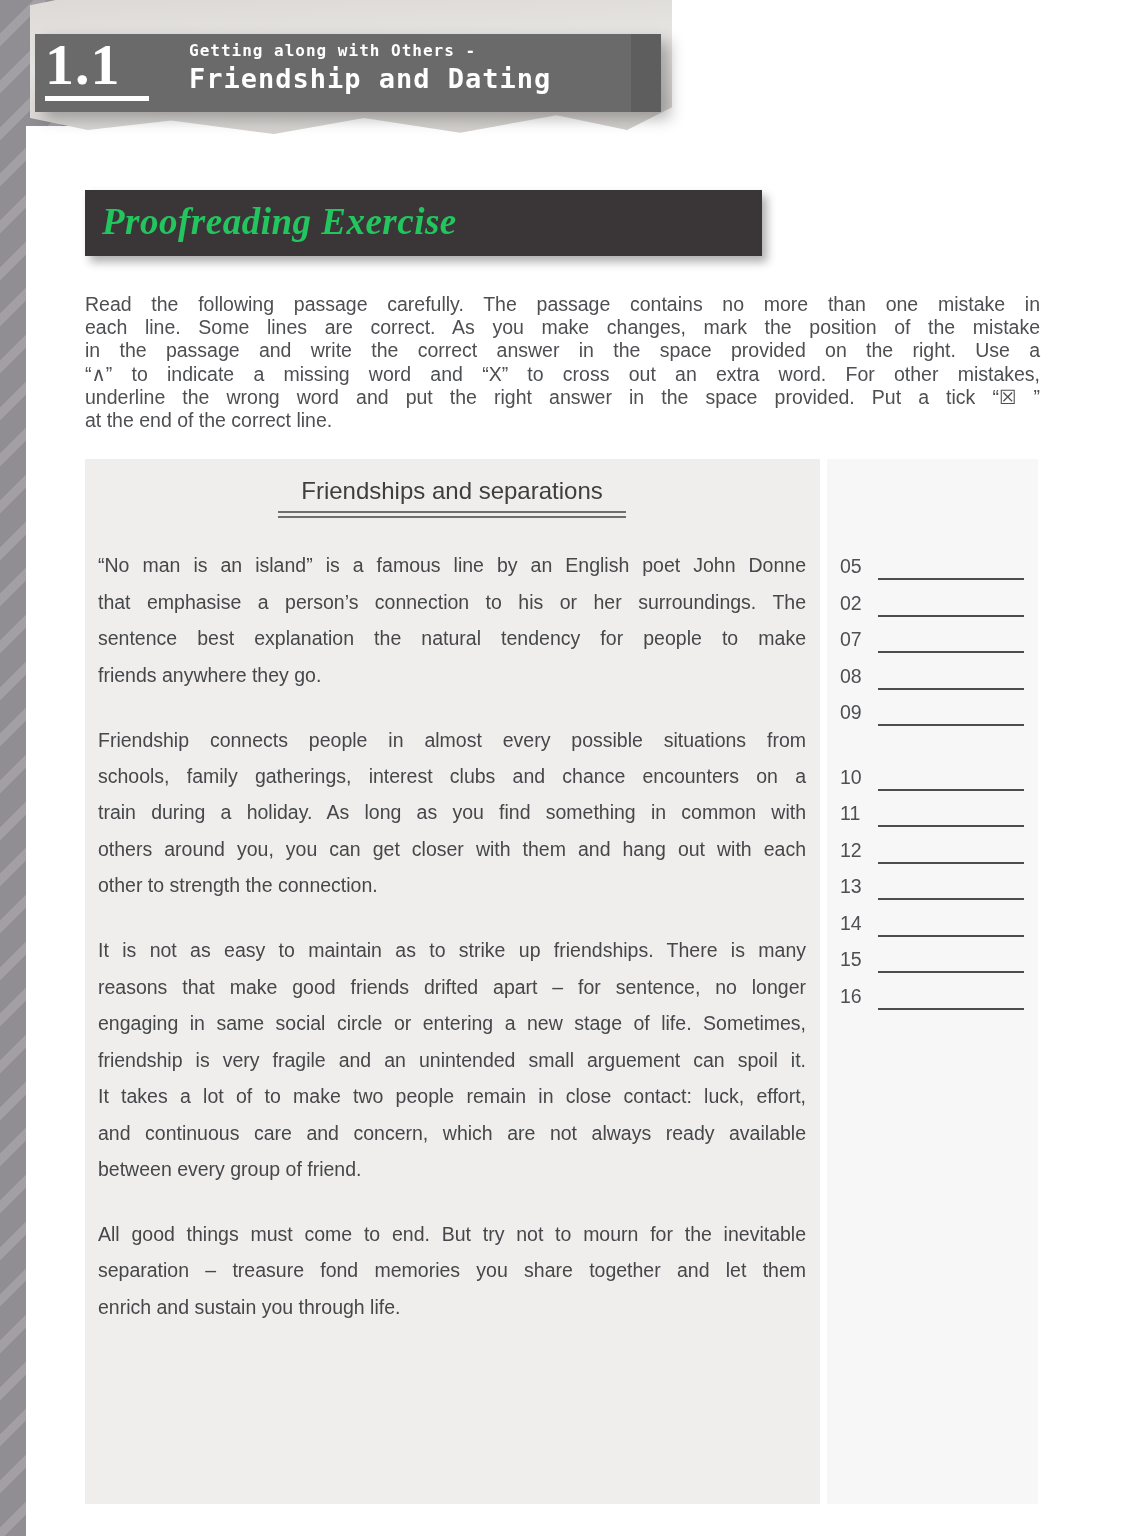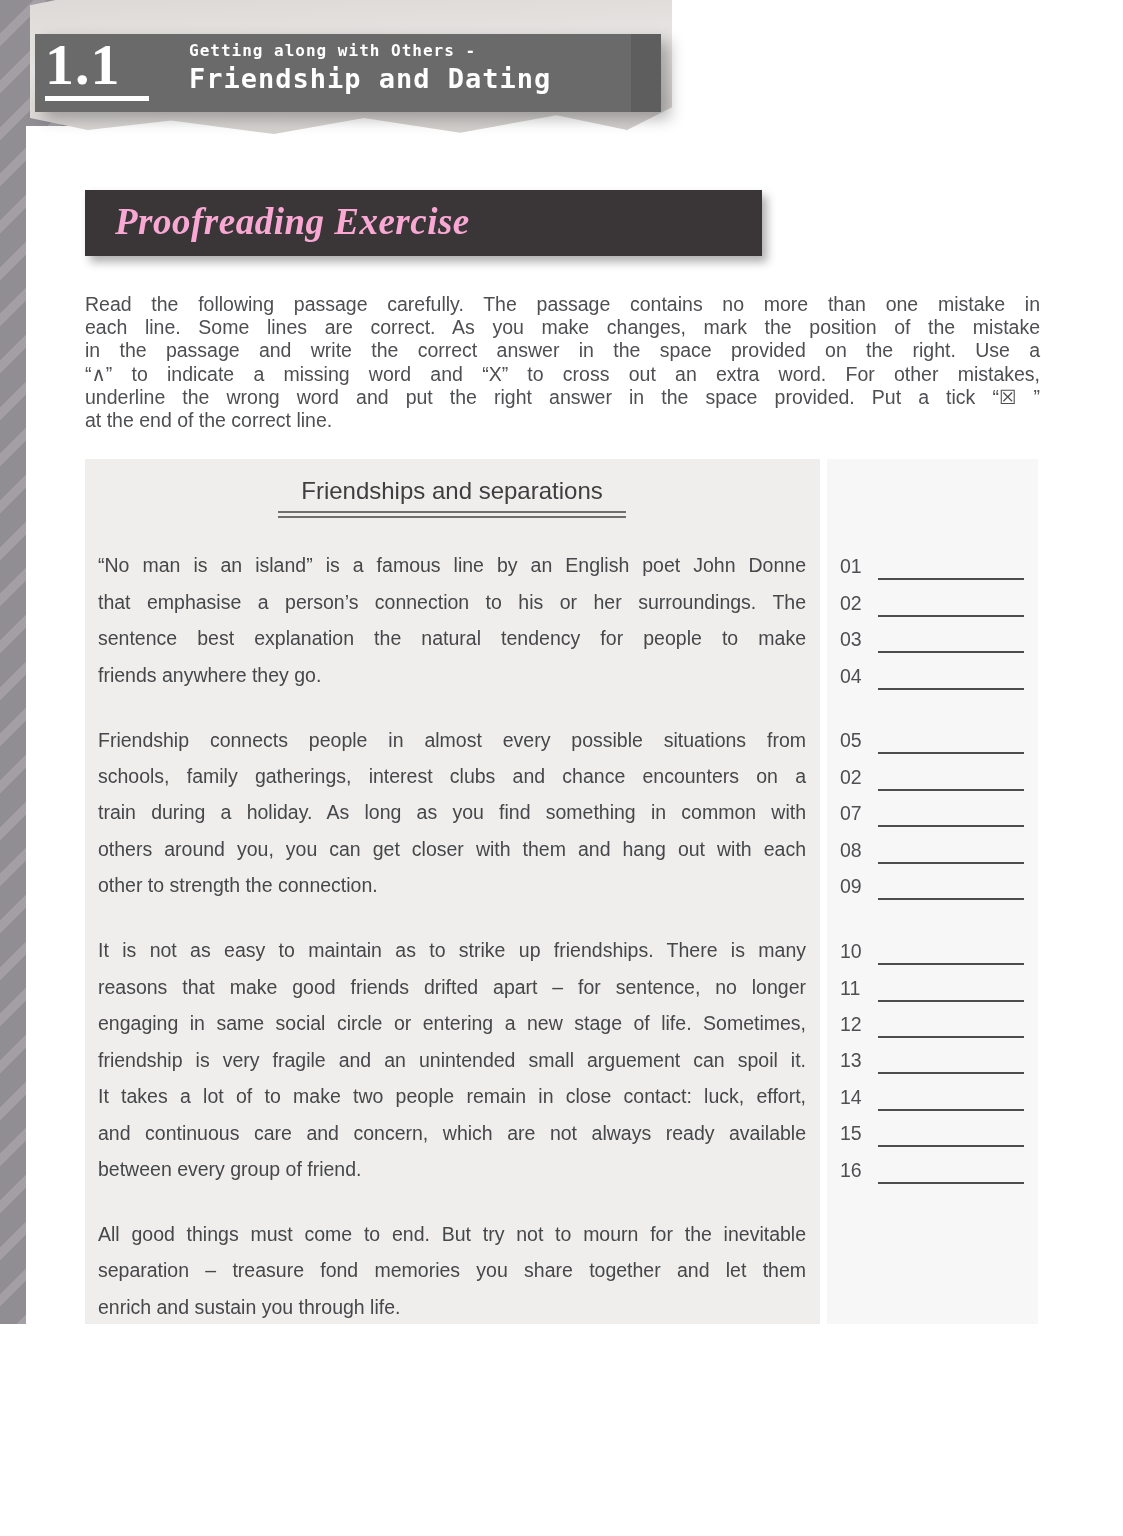--- a/index.html
+++ b/index.html
@@ -1,16 +1,16 @@
 <!DOCTYPE html>
 <html><head>
 <meta charset="utf-8">
 <style>
   html,body{margin:0;padding:0;background:#ffffff;}
-  .page{position:relative;width:1123px;height:1324px;background:#ffffff;overflow:hidden;
+  .page{position:relative;width:1123px;height:1536px;background:#ffffff;overflow:hidden;
         font-family:"Liberation Sans",sans-serif;}
 
   
   .side-stripe{position:absolute;left:0;top:0;width:26px;height:100%;
     background:repeating-linear-gradient(135deg,#908d93 0 24px,#a39fa5 24px 33px);}
   .corner-stripe{position:absolute;left:0;top:0;width:100px;height:126px;
     background:repeating-linear-gradient(135deg,#908d93 0 24px,#a39fa5 24px 33px);}
 
   
   .paper{position:absolute;left:30px;top:0;width:642px;height:134px;
@@ -27,21 +27,21 @@
   .unit-titles{margin-top:7px;margin-left:24px;font-family:"DejaVu Sans Mono",monospace;font-weight:bold;}
   .unit-subtitle{font-size:16px;line-height:20px;letter-spacing:1px;}
   .unit-title{font-size:27px;line-height:32px;margin-top:2px;letter-spacing:1px;}
 
   
   .content{position:absolute;left:85px;top:190px;width:955px;}
 
   .section-banner{width:677px;height:66px;background:#3a3637;box-sizing:border-box;
     box-shadow:5px 6px 9px rgba(0,0,0,0.32);margin-bottom:37px;}
   .section-title{font-family:"Liberation Serif",serif;font-style:italic;font-weight:bold;
-    color:#f9a8d4;font-size:37px;line-height:64px;padding-left:30px;letter-spacing:0.5px;}
+    color:#22c55e;font-size:37px;line-height:64px;padding-left:17px;letter-spacing:0.5px;}
 
   .instructions{color:#4e4f52;font-size:19.5px;margin-bottom:27px;}
   .instructions .iline{line-height:23.2px;text-align:justify;text-align-last:justify;}
   .instructions .iline.last{text-align-last:left;}
 
   .exercise-row{display:flex;align-items:center;}
   .passage-box{width:735px;min-height:1045px;background:#efeeec;box-sizing:border-box;
     padding:17px 14px 0 13px;}
   .passage-title{font-size:24px;font-weight:normal;color:#3e3e40;text-align:center;margin:0;line-height:30px;}
   .passage-rule{width:348px;height:3px;margin:5px auto 0;
@@ -124,38 +124,20 @@
             <div class="para">
               <div class="pline">All good things must come to end. But try not to mourn for the inevitable</div>
               <div class="pline">separation – treasure fond memories you share together and let them</div>
               <div class="pline last">enrich and sustain you through life.</div>
             </div>
           </div>
       </div>
       <div class="answers-box">
           <div class="ans-group">
             <div class="ans-row">
-              <span class="ans-num">01</span>
-              <div class="ans-blank"></div>
-            </div>
-            <div class="ans-row">
-              <span class="ans-num">02</span>
-              <div class="ans-blank"></div>
-            </div>
-            <div class="ans-row">
-              <span class="ans-num">03</span>
-              <div class="ans-blank"></div>
-            </div>
-            <div class="ans-row">
-              <span class="ans-num">04</span>
-              <div class="ans-blank"></div>
-            </div>
-          </div>
-          <div class="ans-group">
-            <div class="ans-row">
               <span class="ans-num">05</span>
               <div class="ans-blank"></div>
             </div>
             <div class="ans-row">
               <span class="ans-num">02</span>
               <div class="ans-blank"></div>
             </div>
             <div class="ans-row">
               <span class="ans-num">07</span>
               <div class="ans-blank"></div>

